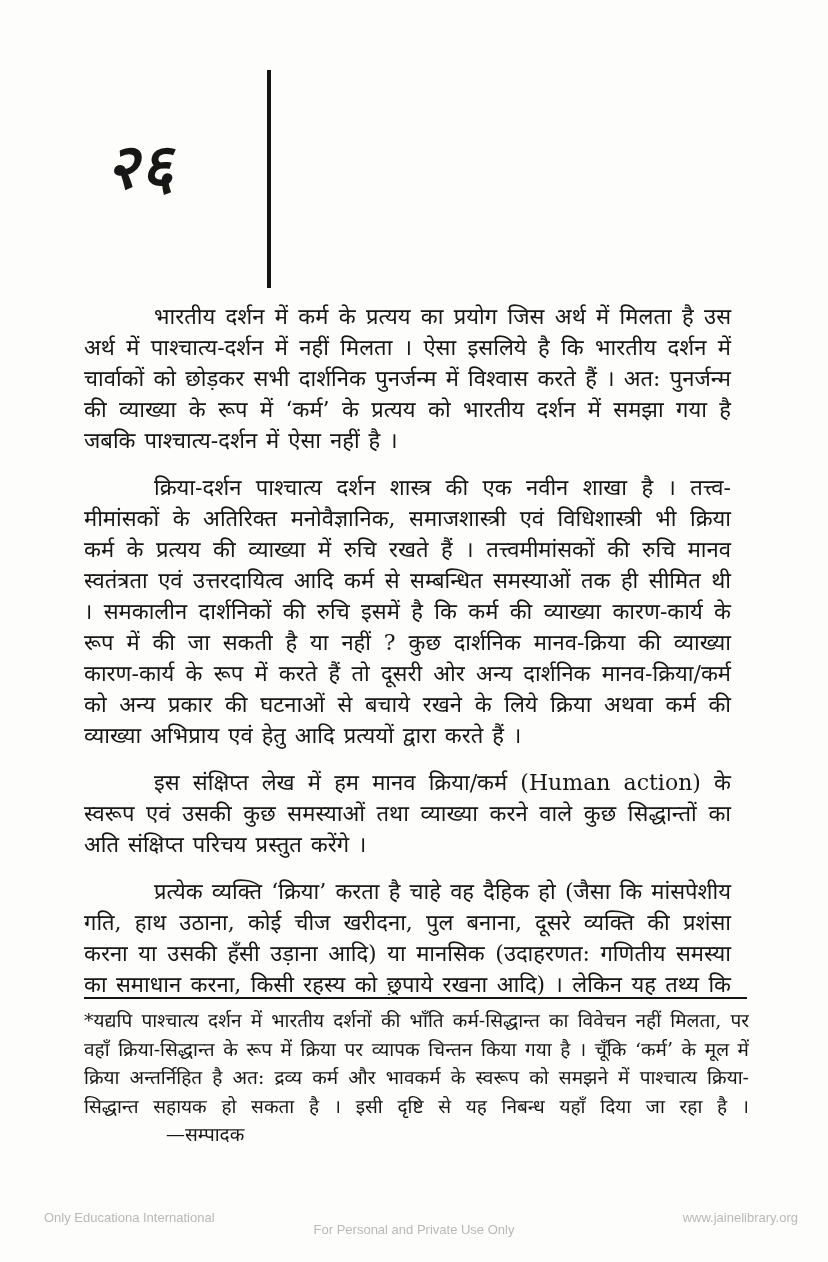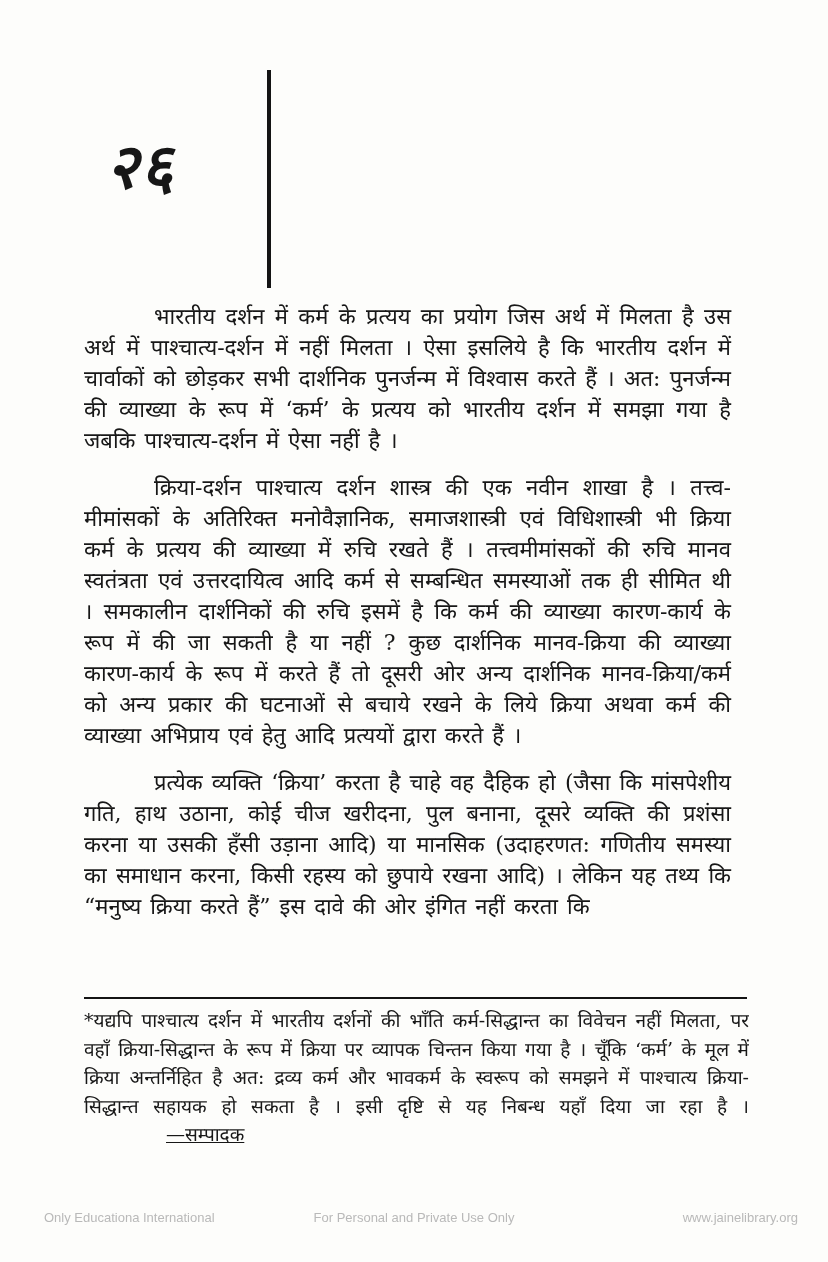--- a/index.html
+++ b/index.html
@@ -63,44 +63,45 @@
     position:absolute; left:84px; top:997px;
     width:663px; height:2px; background:#141414;
   }
   .footnote {
     position:absolute; left:84px; top:1006px;
     width:665px; height:150px; overflow:hidden;
     font-size:19px; line-height:28.5px;
     text-align:justify; word-spacing:1px;
   }
   .footnote-signature {
-    display:inline-block; margin-left:82px; white-space:nowrap;text-decoration:underline;
+    display:inline-block; margin-left:82px; white-space:nowrap;
   }
 
   
   .scan-footer {
     position:absolute; left:0; top:1210px; width:100%;
     font-family:"Liberation Sans","DejaVu Sans",sans-serif;
     font-size:13px; color:#b9b9b9;
   }
   .scan-footer .f-left   { position:absolute; left:44px;  top:0; }
-  .scan-footer .f-center { position:absolute; left:50%; top:0; transform:translateX(-50%); white-space:nowrap; }
+  .scan-footer .f-center { position:absolute; left:50%; top:12px; transform:translateX(-50%); white-space:nowrap; }
   .scan-footer .f-right  { position:absolute; right:30px; top:0; }
 </style>
 </head>
 <body>
 
 <div class="page">
 
   <div class="page-number">२६</div>
   <div class="header-bar"></div>
 
   <div class="body-text">
     <p class="body-para">भारतीय दर्शन में कर्म के प्रत्यय का प्रयोग जिस अर्थ में मिलता है उस अर्थ में पाश्चात्य-दर्शन में नहीं मिलता । ऐसा इसलिये है कि भारतीय दर्शन में चार्वाकों को छोड़कर सभी दार्शनिक पुनर्जन्म में विश्वास करते हैं । अत: पुनर्जन्म की व्याख्या के रूप में ‘कर्म’ के प्रत्यय को भारतीय दर्शन में समझा गया है जबकि पाश्चात्य-दर्शन में ऐसा नहीं है ।</p>
     <p class="body-para">क्रिया-दर्शन पाश्चात्य दर्शन शास्त्र की एक नवीन शाखा है । तत्त्व-मीमांसकों के अतिरिक्त मनोवैज्ञानिक, समाजशास्त्री एवं विधिशास्त्री भी क्रिया कर्म के प्रत्यय की व्याख्या में रुचि रखते हैं । तत्त्वमीमांसकों की रुचि मानव स्वतंत्रता एवं उत्तरदायित्व आदि कर्म से सम्बन्धित समस्याओं तक ही सीमित थी । समकालीन दार्शनिकों की रुचि इसमें है कि कर्म की व्याख्या कारण-कार्य के रूप में की जा सकती है या नहीं ? कुछ दार्शनिक मानव-क्रिया की व्याख्या कारण-कार्य के रूप में करते हैं तो दूसरी ओर अन्य दार्शनिक मानव-क्रिया/कर्म को अन्य प्रकार की घटनाओं से बचाये रखने के लिये क्रिया अथवा कर्म की व्याख्या अभिप्राय एवं हेतु आदि प्रत्ययों द्वारा करते हैं ।</p>
+    <p class="body-para">इस संक्षिप्त लेख में हम मानव क्रिया/कर्म (Human action) के स्वरूप एवं उसकी कुछ समस्याओं तथा व्याख्या करने वाले कुछ सिद्धान्तों का अति संक्षिप्त परिचय प्रस्तुत करेंगे ।</p>
     <p class="body-para">प्रत्येक व्यक्ति ‘क्रिया’ करता है चाहे वह दैहिक हो (जैसा कि मांसपेशीय गति, हाथ उठाना, कोई चीज खरीदना, पुल बनाना, दूसरे व्यक्ति की प्रशंसा करना या उसकी हँसी उड़ाना आदि) या मानसिक (उदाहरणत: गणितीय समस्या का समाधान करना, किसी रहस्य को छुपाये रखना आदि) । लेकिन यह तथ्य कि “मनुष्य क्रिया करते हैं” इस दावे की ओर इंगित नहीं करता कि</p>
   </div>
 
   <div class="footnote-rule"></div>
   <div class="footnote"><span>*</span><span>यद्यपि पाश्चात्य दर्शन में भारतीय दर्शनों की भाँति कर्म-सिद्धान्त का विवेचन नहीं मिलता, पर वहाँ क्रिया-सिद्धान्त के रूप में क्रिया पर व्यापक चिन्तन किया गया है । चूँकि ‘कर्म’ के मूल में क्रिया अन्तर्निहित है अत: द्रव्य कर्म और भावकर्म के स्वरूप को समझने में पाश्चात्य क्रिया-सिद्धान्त सहायक हो सकता है ।  इसी दृष्टि से यह निबन्ध यहाँ दिया जा रहा है ।</span><span class="footnote-signature">—सम्पादक</span></div>
 
   <div class="scan-footer">
     <span class="f-left">Only Educationa International</span>
     <span class="f-center">For Personal and Private Use Only</span>
     <span class="f-right">www.jainelibrary.org</span>

